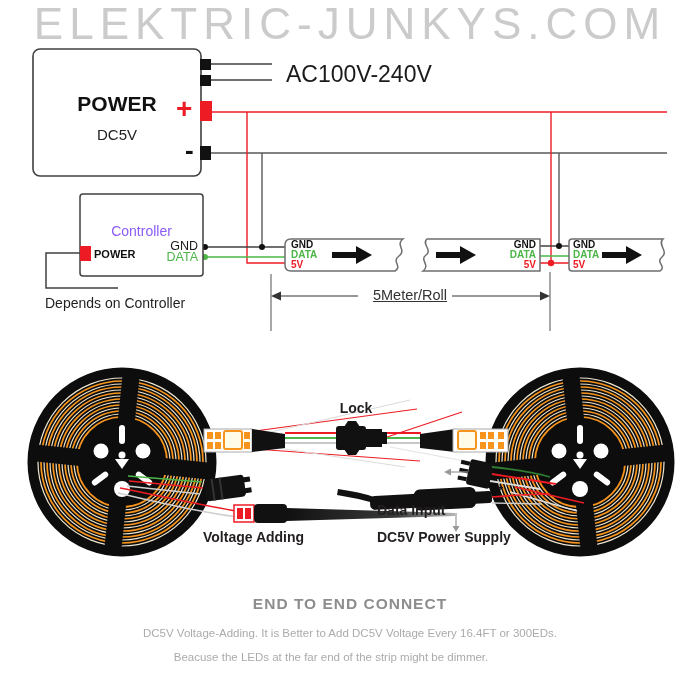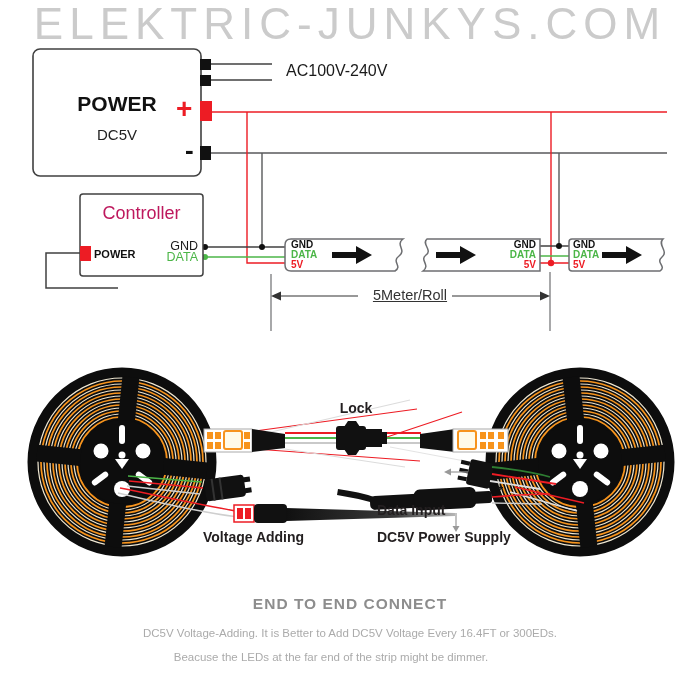--- a/index.html
+++ b/index.html
@@ -226,26 +226,27 @@
       <rect x="245" y="508" width="6" height="11" fill="#ed1c24"></rect>
       <rect x="254" y="504" width="33" height="19" rx="4" fill="#111"></rect>
       <path d="M286,508 L455,513 L455,516 L286,521 Z" fill="url(#fade)"></path>
     </g>
   </svg>
 
   <div class="t ctr" style="left:33px;top:92px;width:168px;font-size:21px;font-weight:700;color:#111;">POWER</div>
   <div class="t ctr" style="left:33px;top:127px;width:168px;font-size:15px;color:#222;">DC5V</div>
   <div class="t" style="left:176px;top:94px;font-size:28px;font-weight:700;color:#ed1c24;">+</div>
   <div class="t" style="left:185px;top:136px;font-size:26px;font-weight:700;color:#111;">-</div>
-  <div class="t" style="left:286px;top:62px;font-size:16px;color:#1a1a1a;">AC100V-240V</div>
-
-  <div class="t ctr" style="left:80px;top:204px;width:123px;font-size:18px;color:#be185d;">Controller</div>
+  <div class="t" style="left:286px;top:62px;font-size:23px;color:#1a1a1a;">AC100V-240V</div>
+
+  <div class="t ctr" style="left:80px;top:224px;width:123px;font-size:14px;color:#8b5cf6;">Controller</div>
   <div class="t" style="left:94px;top:248px;font-size:11px;font-weight:700;color:#111;">POWER</div>
   <div class="t rgt" style="left:148px;top:240px;width:50px;font-size:12.5px;color:#1a1a1a;">GND</div>
   <div class="t rgt" style="left:148px;top:251px;width:50px;font-size:12.5px;color:#4cb648;">DATA</div>
+  <div class="t" style="left:45px;top:296px;font-size:14px;color:#1f1f1f;">Depends on Controller</div>
 
   <div class="t striplab" style="left:291px;top:240px;color:#111;">GND</div>
   <div class="t striplab" style="left:291px;top:250px;color:#4cb648;">DATA</div>
   <div class="t striplab" style="left:291px;top:260px;color:#ed1c24;">5V</div>
 
   <div class="t rgt striplab" style="left:494px;top:240px;width:42px;color:#111;">GND</div>
   <div class="t rgt striplab" style="left:494px;top:250px;width:42px;color:#4cb648;">DATA</div>
   <div class="t rgt striplab" style="left:494px;top:260px;width:42px;color:#ed1c24;">5V</div>
 
   <div class="t striplab" style="left:573px;top:240px;color:#111;">GND</div>

